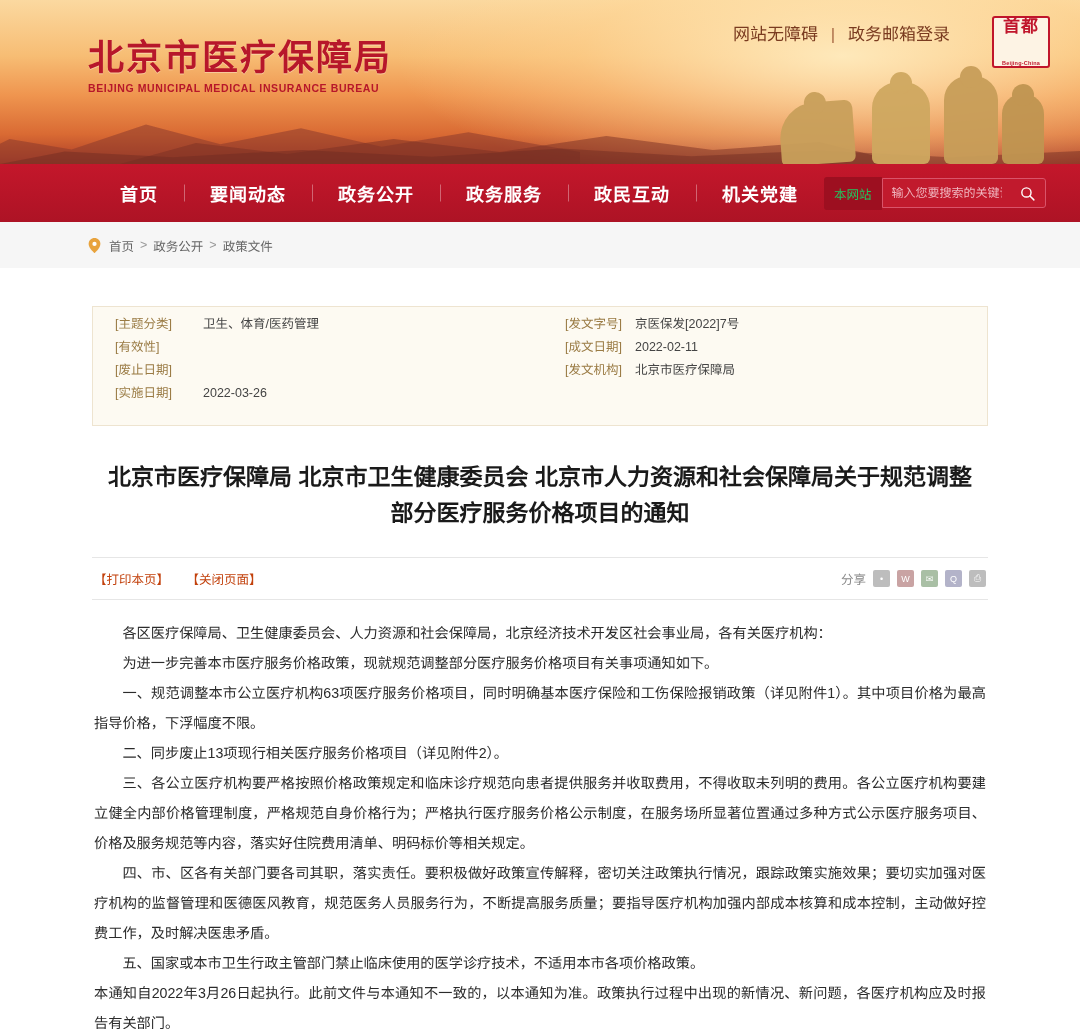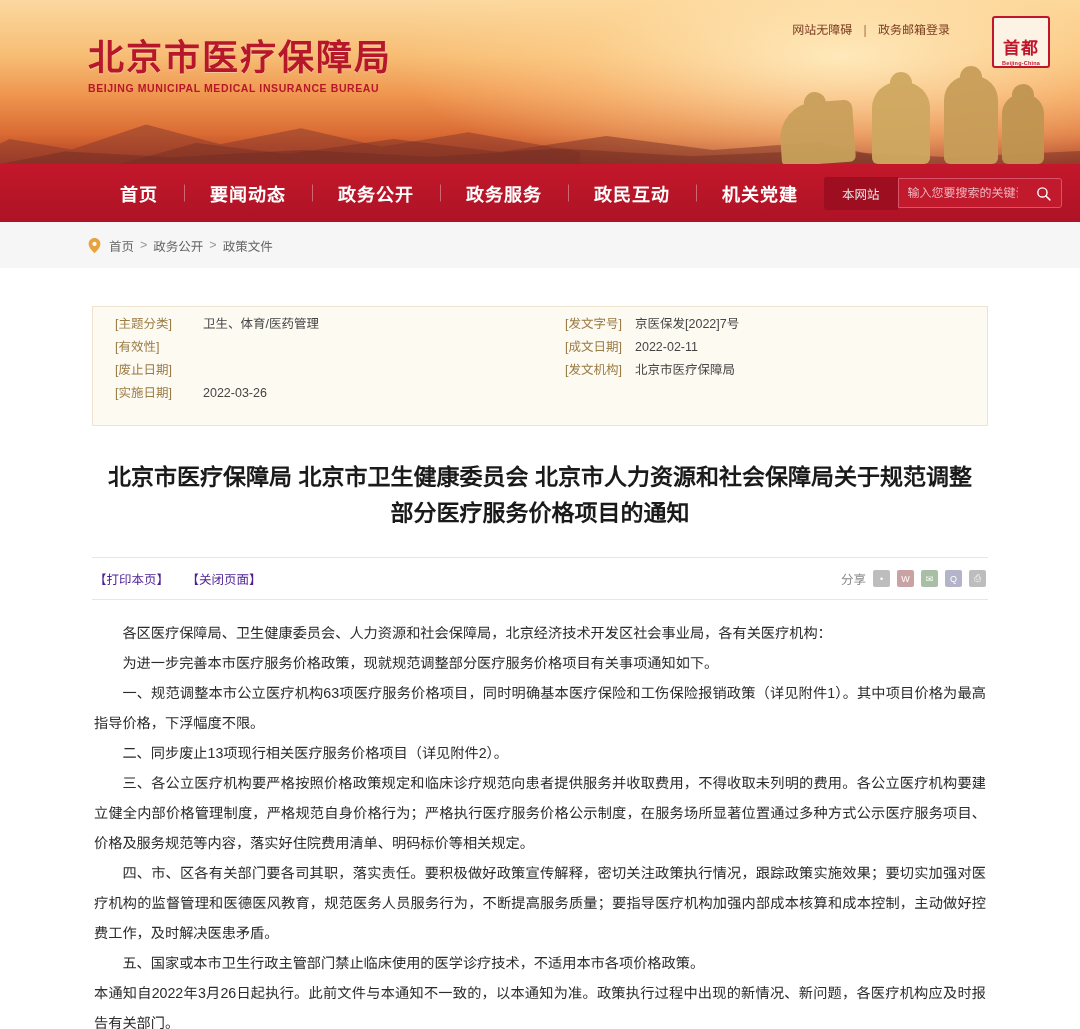--- a/index.html
+++ b/index.html
@@ -53,31 +53,31 @@
     text-shadow: 0 1px 0 rgba(255,255,255,.35);
     font-family: "Liberation Serif", "DejaVu Serif", serif;
   }
   .banner-title .en {
     font-size: 10.5px; font-weight: 700; letter-spacing: .6px;
     color: #b7172a; margin-top: 4px;
   }
 
   .banner-toplinks {
     position: absolute; right: 130px; top: 20px;
-    font-size: 12px; color: #7a3b20;
+    font-size: 17px; color: #7a3b20;
   }
   .banner-toplinks a { color: #7a3b20; text-decoration: none; }
   .banner-toplinks .sep { margin: 0 8px; color: #a86a45; }
 
   .seal {
     position: absolute; right: 30px; top: 16px;
     width: 58px; height: 52px;
     border: 2px solid #c0152b; border-radius: 3px;
     background: #fdf3e4;
-    display: flex; align-items: center; justify-content: flex-end;
+    display: flex; align-items: center; justify-content: space-between;
     flex-direction: column;
   }
   .seal .seal-cn {
     color: #c0152b; font-size: 17px; font-weight: 700; line-height: 1;
     font-family: "Liberation Serif", "DejaVu Serif", serif; letter-spacing: 1px;
   }
   .seal .seal-en { color: #c0152b; font-size: 5.5px; font-weight: 700; margin-top: 3px; letter-spacing: .2px; }
 
   .figures { position: absolute; right: 40px; bottom: 0; height: 92px; width: 260px; }
   .fig {
@@ -104,22 +104,22 @@
     white-space: nowrap; cursor: pointer; letter-spacing: 1px;
     position: relative;
     font-family: "Liberation Sans", "DejaVu Sans", sans-serif;
   }
   .nav-item + .nav-item::before {
     content: ""; position: absolute; left: 0; top: 50%; transform: translateY(-50%);
     width: 1px; height: 17px; background: rgba(255,255,255,.35);
   }
   .search-wrap { display: flex; align-items: center; }
   .search-scope {
-    background: #9d0f20; color: #e5e5e5; font-size: 12.5px;
-    padding: 7px 18px; border-radius: 3px 0 0 3px; white-space: nowrap;
+    background: #9d0f20; color: #22c55e; font-size: 12.5px;
+    padding: 7px 10px; border-radius: 3px 0 0 3px; white-space: nowrap;
   }
   .search-box {
     display: flex; align-items: center;
     background: #c11a2d; border: 1px solid #d9546a;
     border-radius: 0 3px 3px 0; height: 30px;
   }
   .search-box input {
     background: transparent; border: 0; outline: none;
     color: #fff; font-size: 12px; width: 128px; padding: 0 9px;
     font-family: "Liberation Sans", "DejaVu Sans", sans-serif;
@@ -163,21 +163,21 @@
     font-family: "Liberation Sans", "DejaVu Sans", sans-serif;
   }
 
   .tools {
     border-top: 1px solid #e6e6e6;
     border-bottom: 1px solid #e6e6e6;
     padding: 11px 2px;
     display: flex; align-items: center; justify-content: space-between;
     font-size: 12.5px; color: #555;
   }
-  .tools-left span { margin-right: 14px; cursor: pointer; color: #4c1d95; }
+  .tools-left span { margin-right: 14px; cursor: pointer; color: #c2410c; }
   .tools-right { display: flex; align-items: center; gap: 7px; color: #888; }
   .share-ico {
     width: 17px; height: 17px; border-radius: 2px; background: #bdbdbd;
     display: inline-flex; align-items: center; justify-content: center;
     color: #fff; font-size: 9px; cursor: pointer;
   }
   .share-ico.wb { background: #c9a3a3; }
   .share-ico.wx { background: #a9bfa5; }
   .share-ico.qz { background: #b3b3c9; }
 

